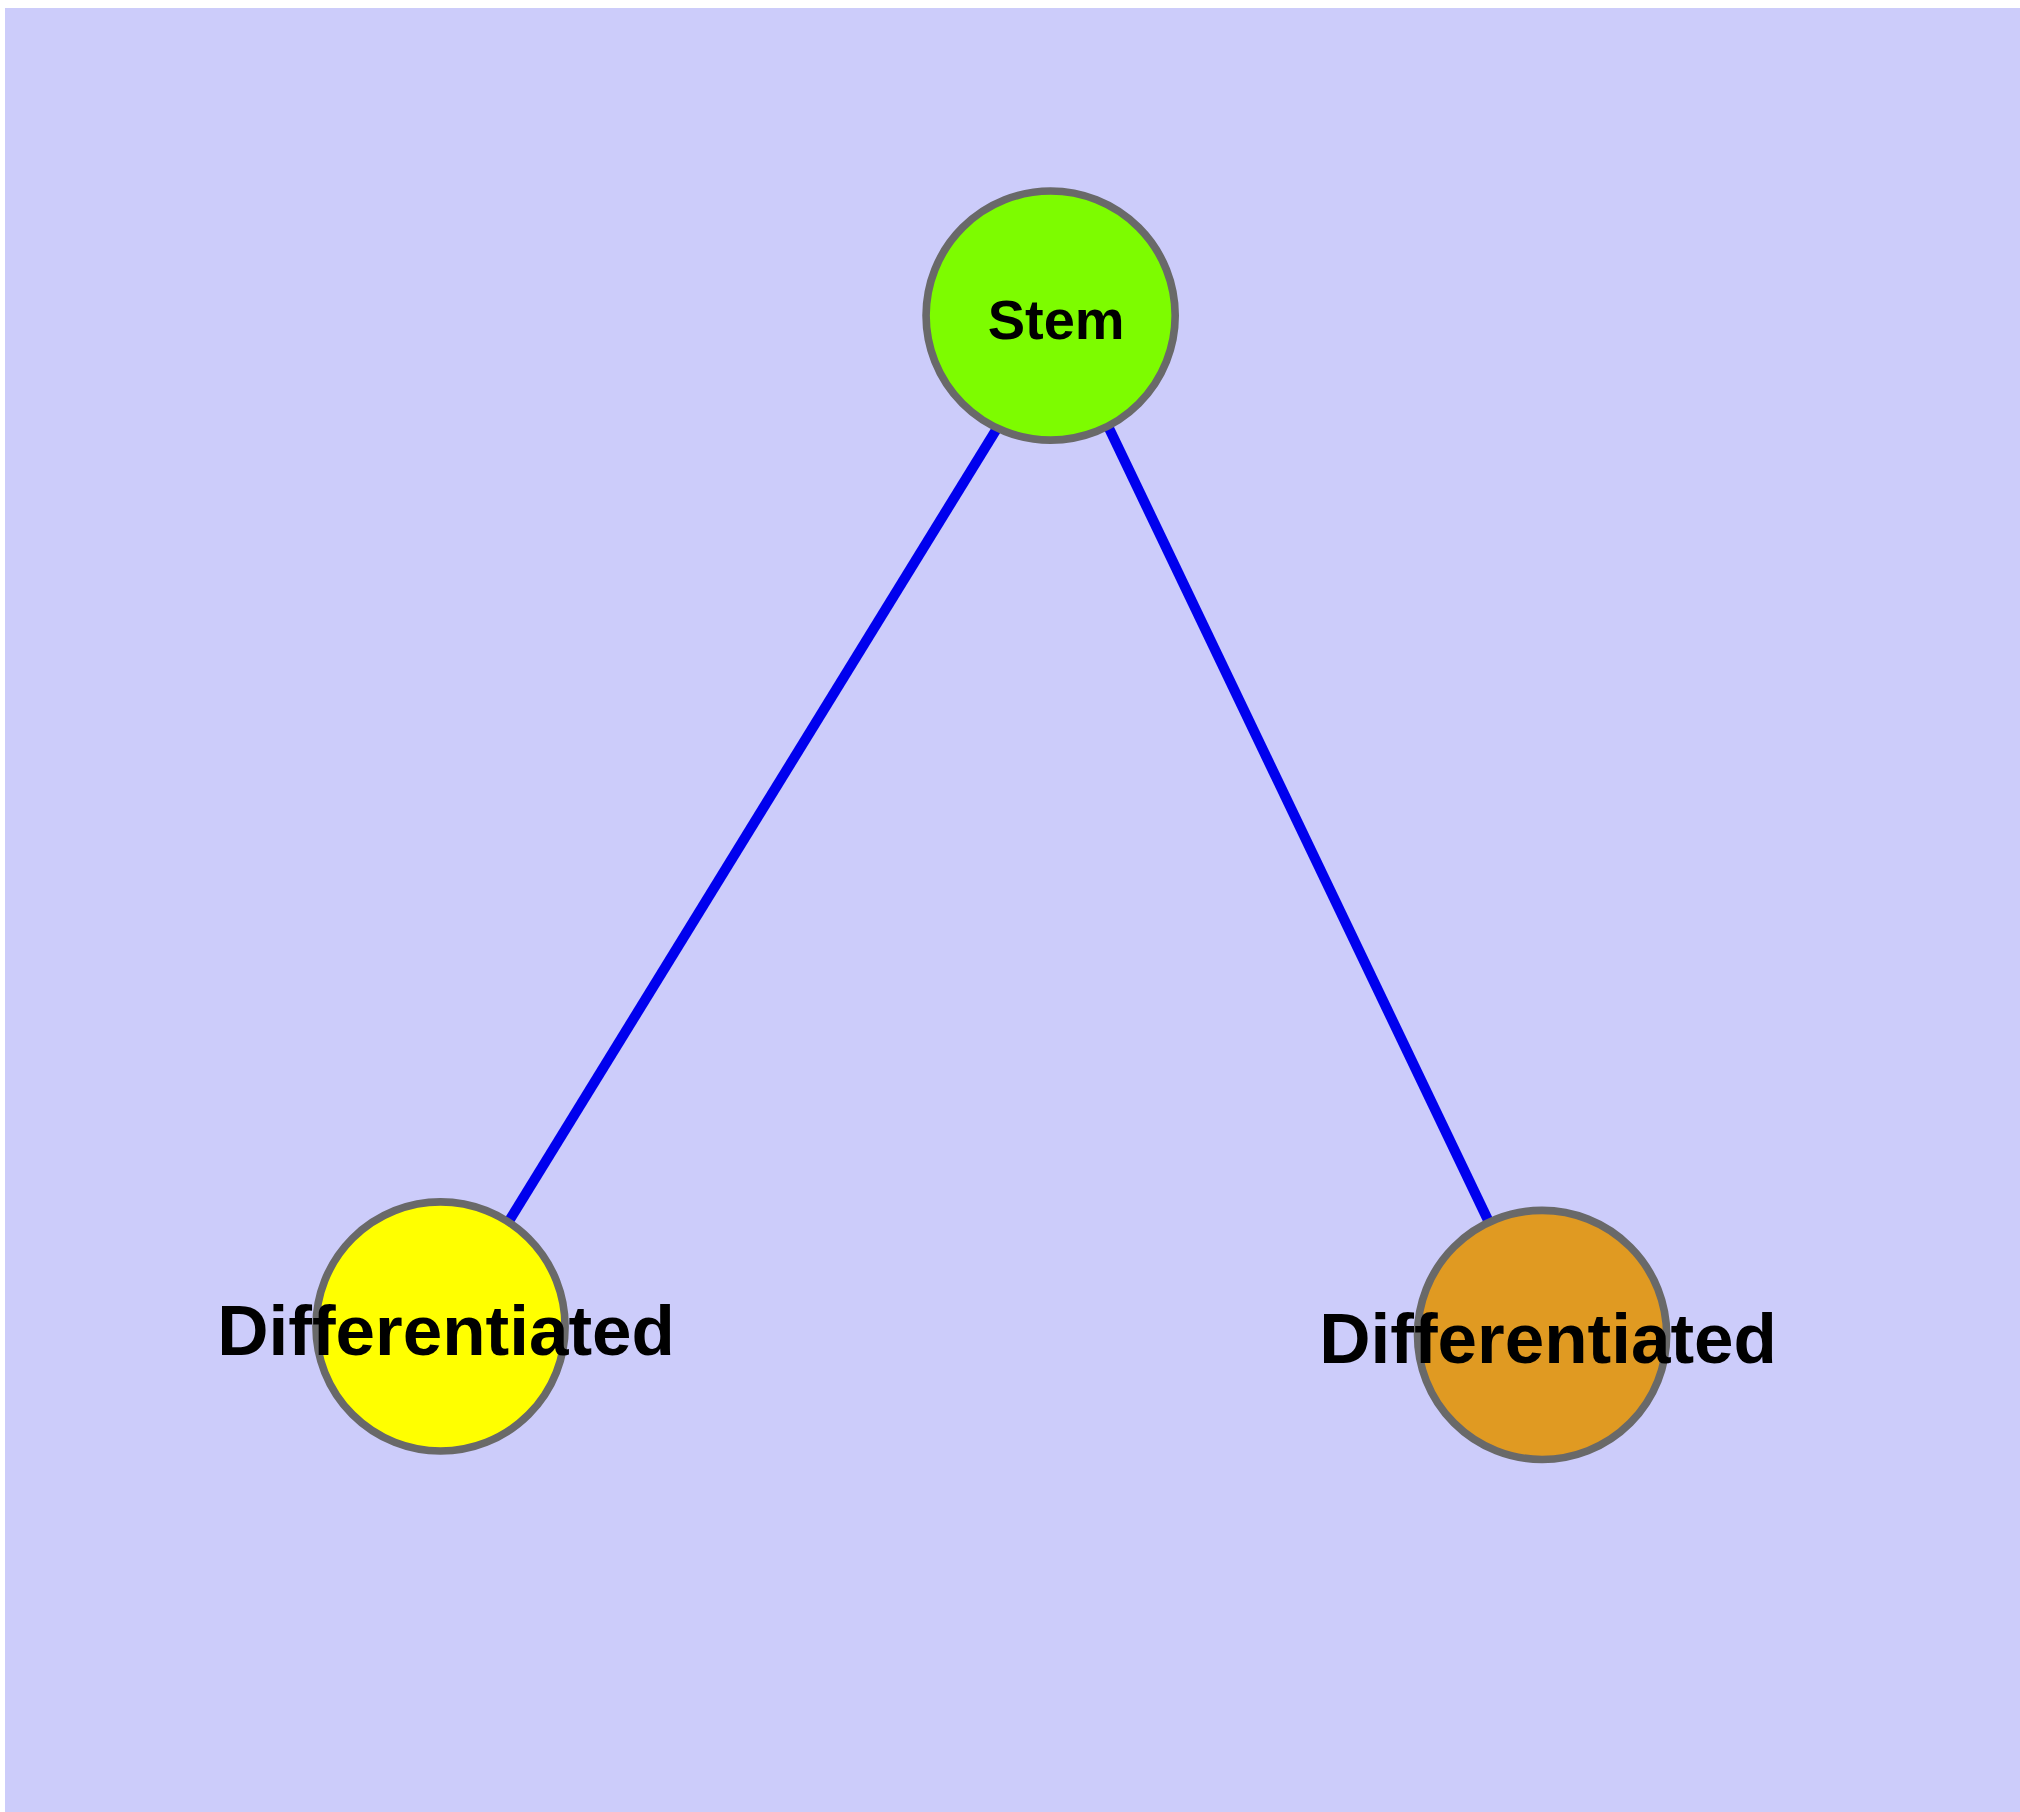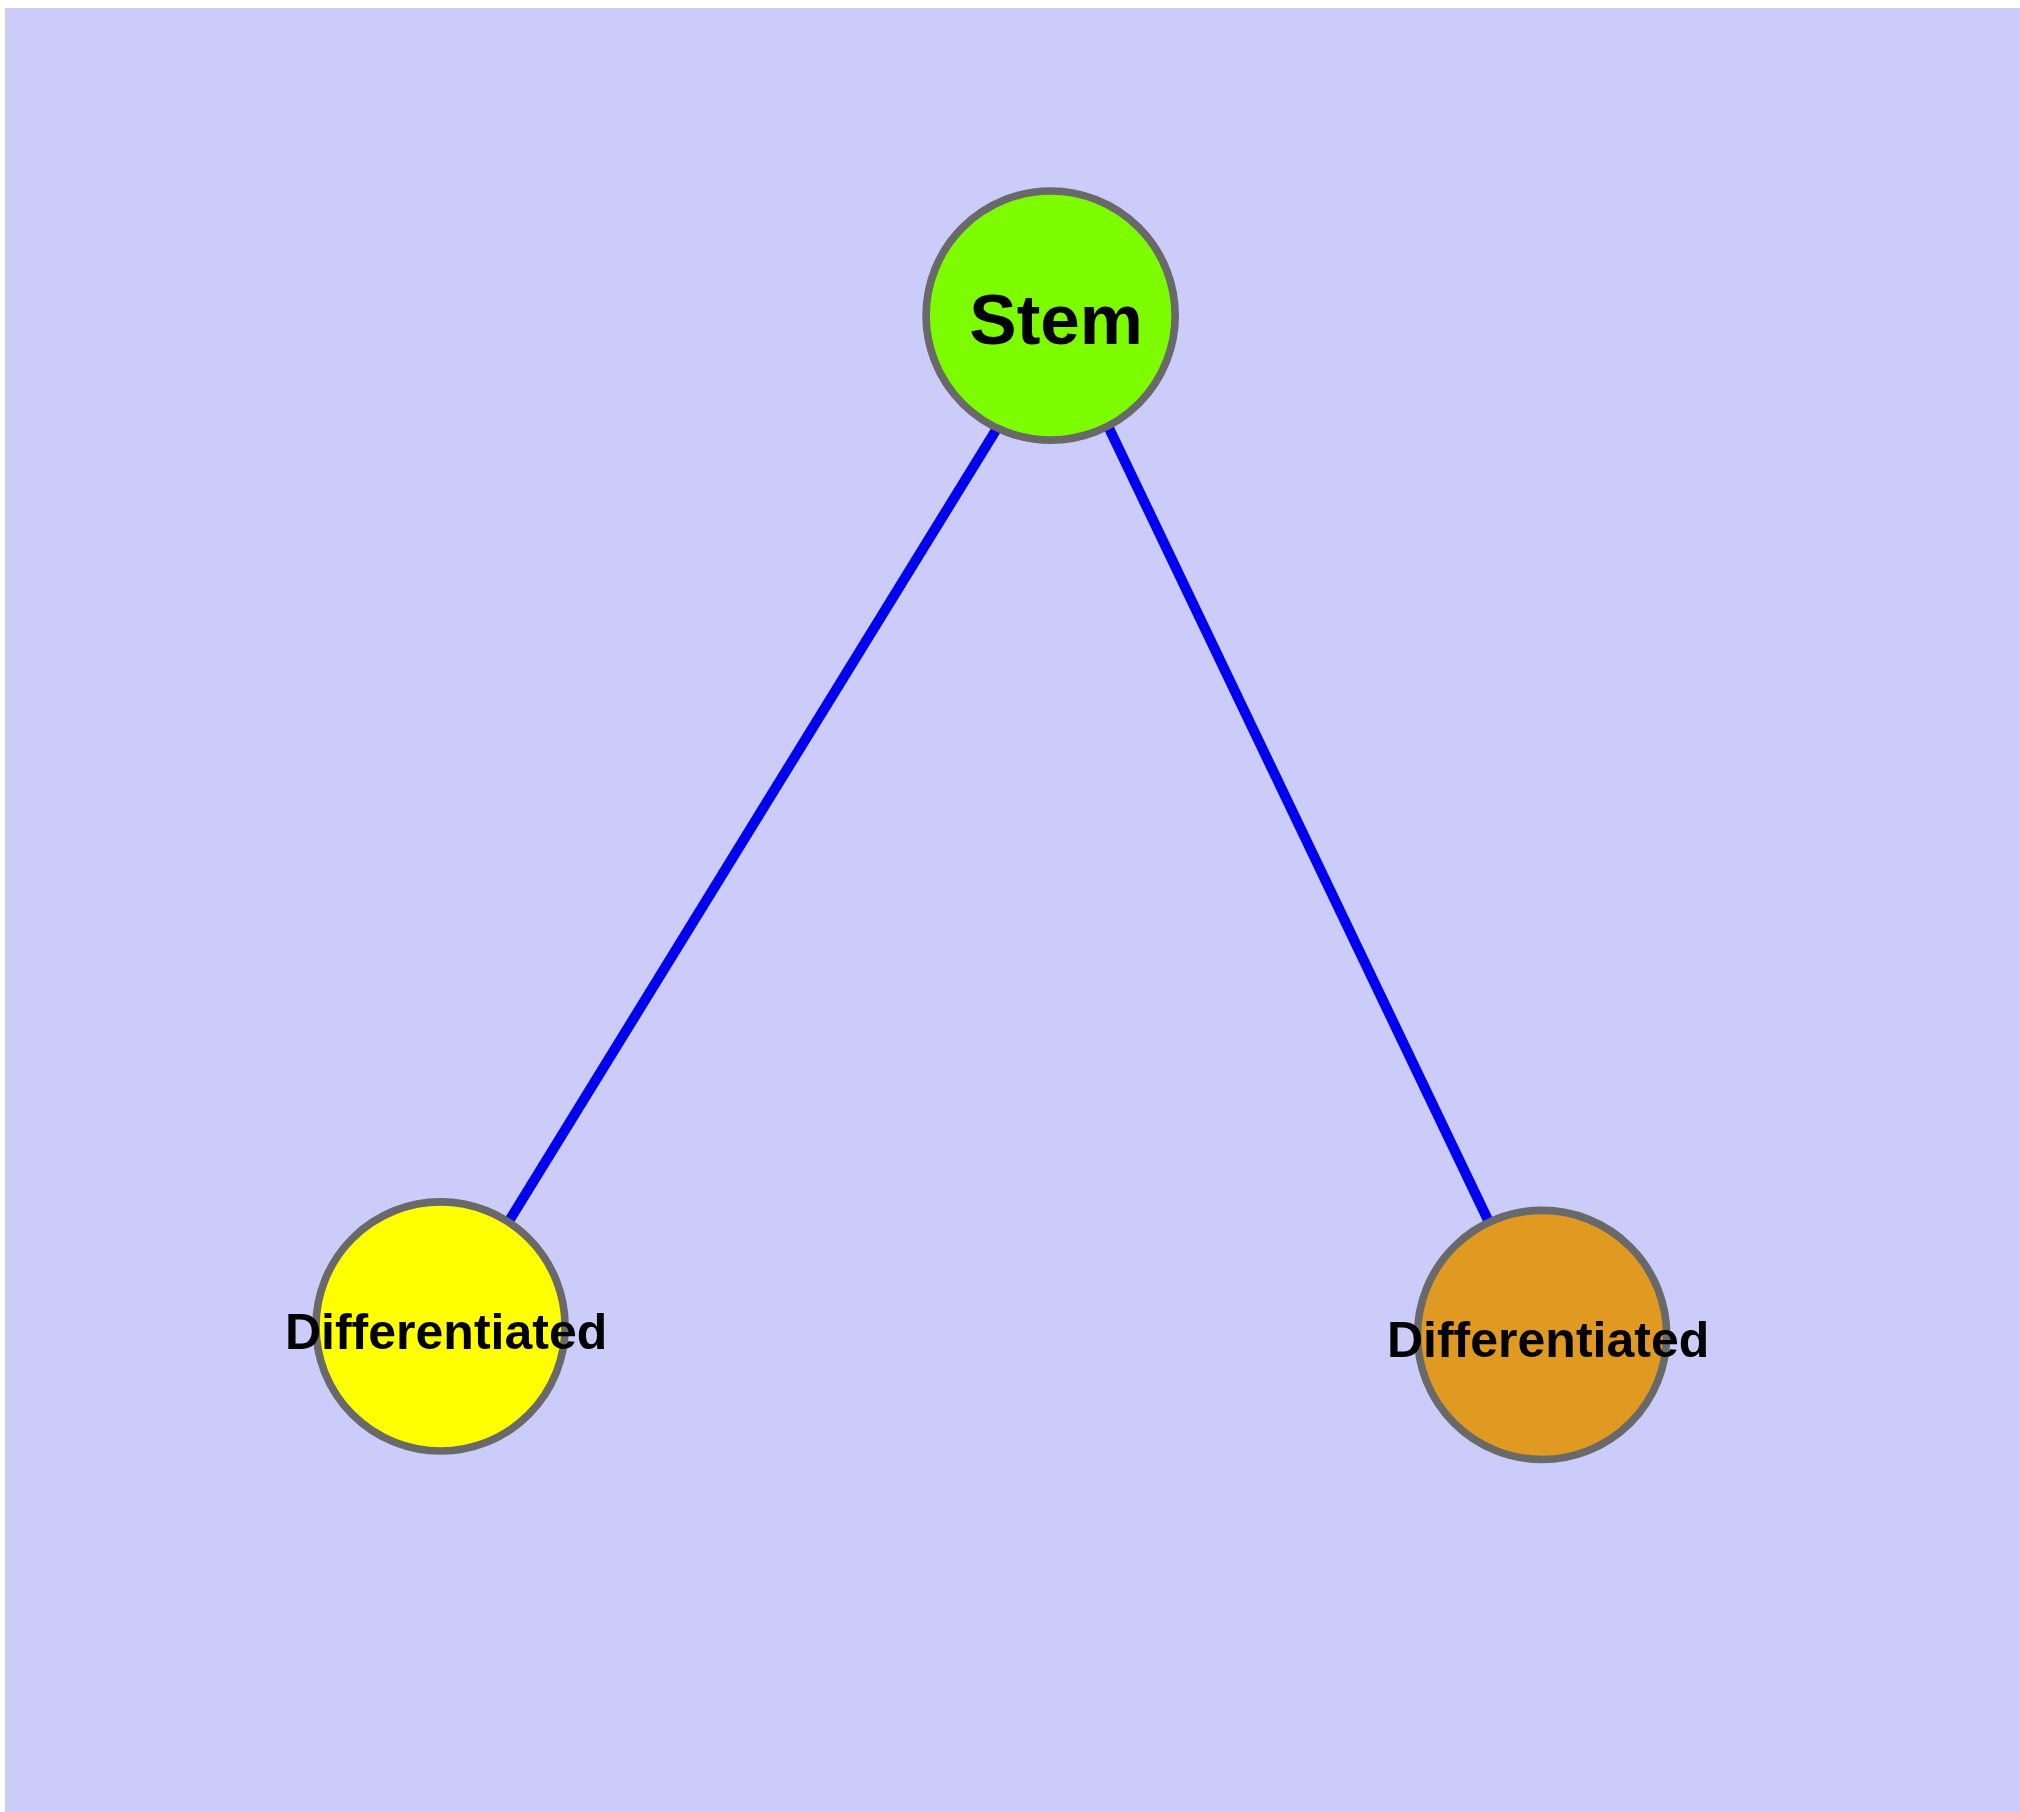--- a/index.html
+++ b/index.html
@@ -34,22 +34,22 @@
   .node-label {
     position: absolute;
     text-align: center;
     color: #000000;
     font-weight: bold;
     line-height: 1.08;
     white-space: pre;
     pointer-events: none;
     transform: translate(-50%, -50%);
   }
-  .label-stem  { font-size: 71px; }
-  .label-multi { font-size: 50px; }
+  .label-stem  { font-size: 56px; }
+  .label-multi { font-size: 71px; }
 </style>
 </head>
 <body>
 
 <div id="canvas" style="background: rgb(255, 255, 255);">
   <div id="plot-area" style="background: rgb(204, 204, 250);">
 
     <svg id="graph-svg" viewBox="0 0 2378 2129" preserveAspectRatio="none">
 
       <g stroke="#0000ee" stroke-width="12">

